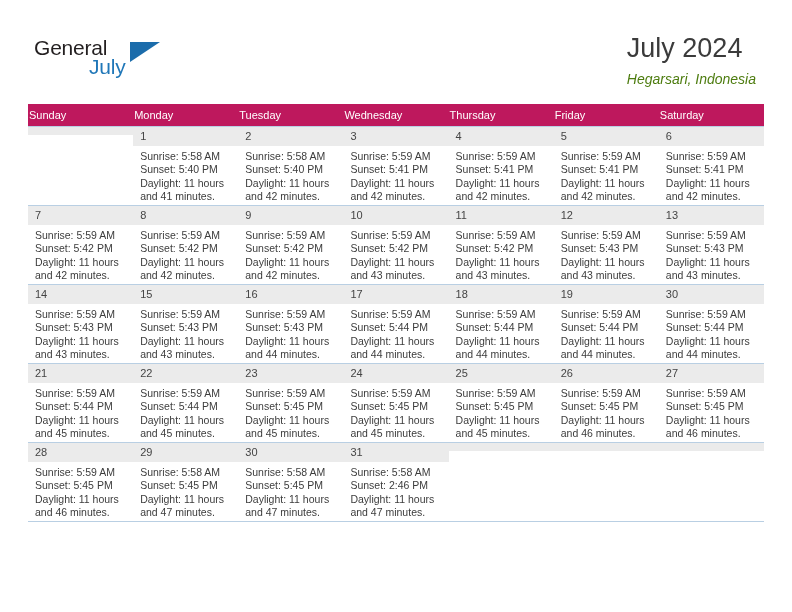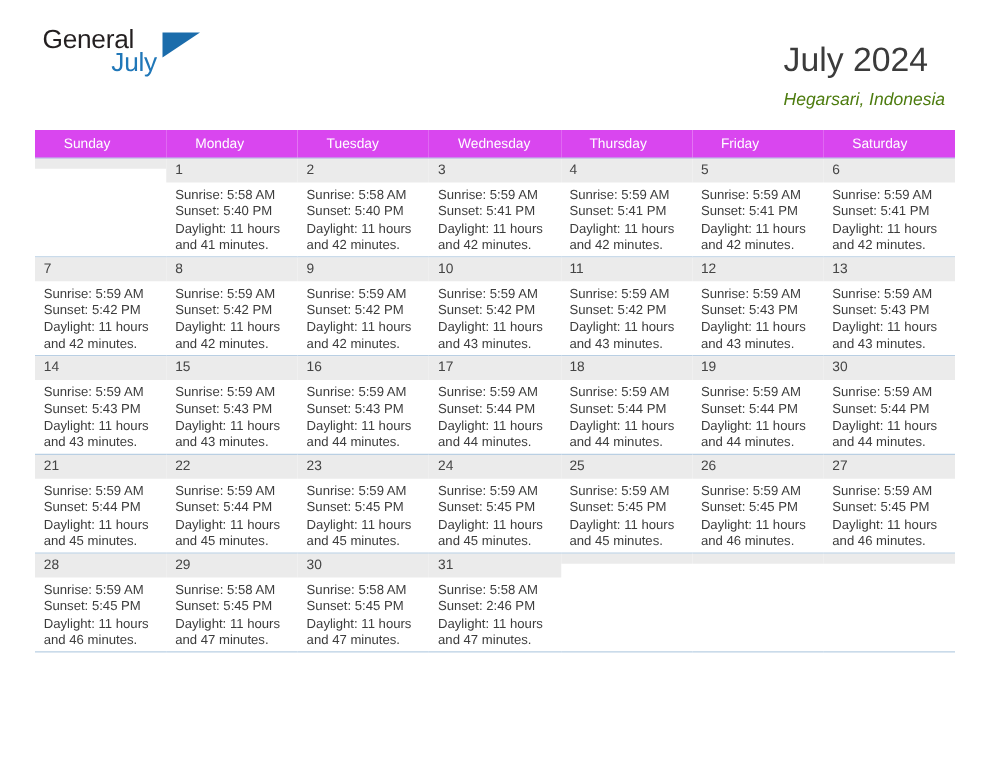--- a/index.html
+++ b/index.html
@@ -25,21 +25,21 @@
   .header {
     position: absolute;
     left: 0;
     top: 0;
     width: 792px;
     height: 104px;
   }
   .brand {
     position: absolute;
     left: 34px;
-    top: 20px;
+    top: 36px;
     width: 200px;
     height: 50px;
     text-align: right;
   }
   .brand-general {
     position: absolute;
     left: 0;
     top: 0;
     font-size: 21px;
     letter-spacing: -0.2px;
@@ -90,26 +90,26 @@
   
   .calendar {
     position: absolute;
     left: 28px;
     top: 104px;
     width: 736px;
     border-collapse: collapse;
     table-layout: fixed;
   }
   .calendar th {
-    background: #d946ef;
+    background: #be185d;
     color: #ffffff;
     font-size: 11px;
     font-weight: normal;
     text-align: left;
-    padding: 5px 0 5px 23px;
+    padding: 5px 0 5px 1px;
     height: 12px;
     border: none;
   }
   .calendar td {
     vertical-align: top;
     height: 78px;
     padding: 0;
     border-top: 1px solid #b9cfe3;
     border-bottom: 1px solid #b9cfe3;
     background: #ffffff;

